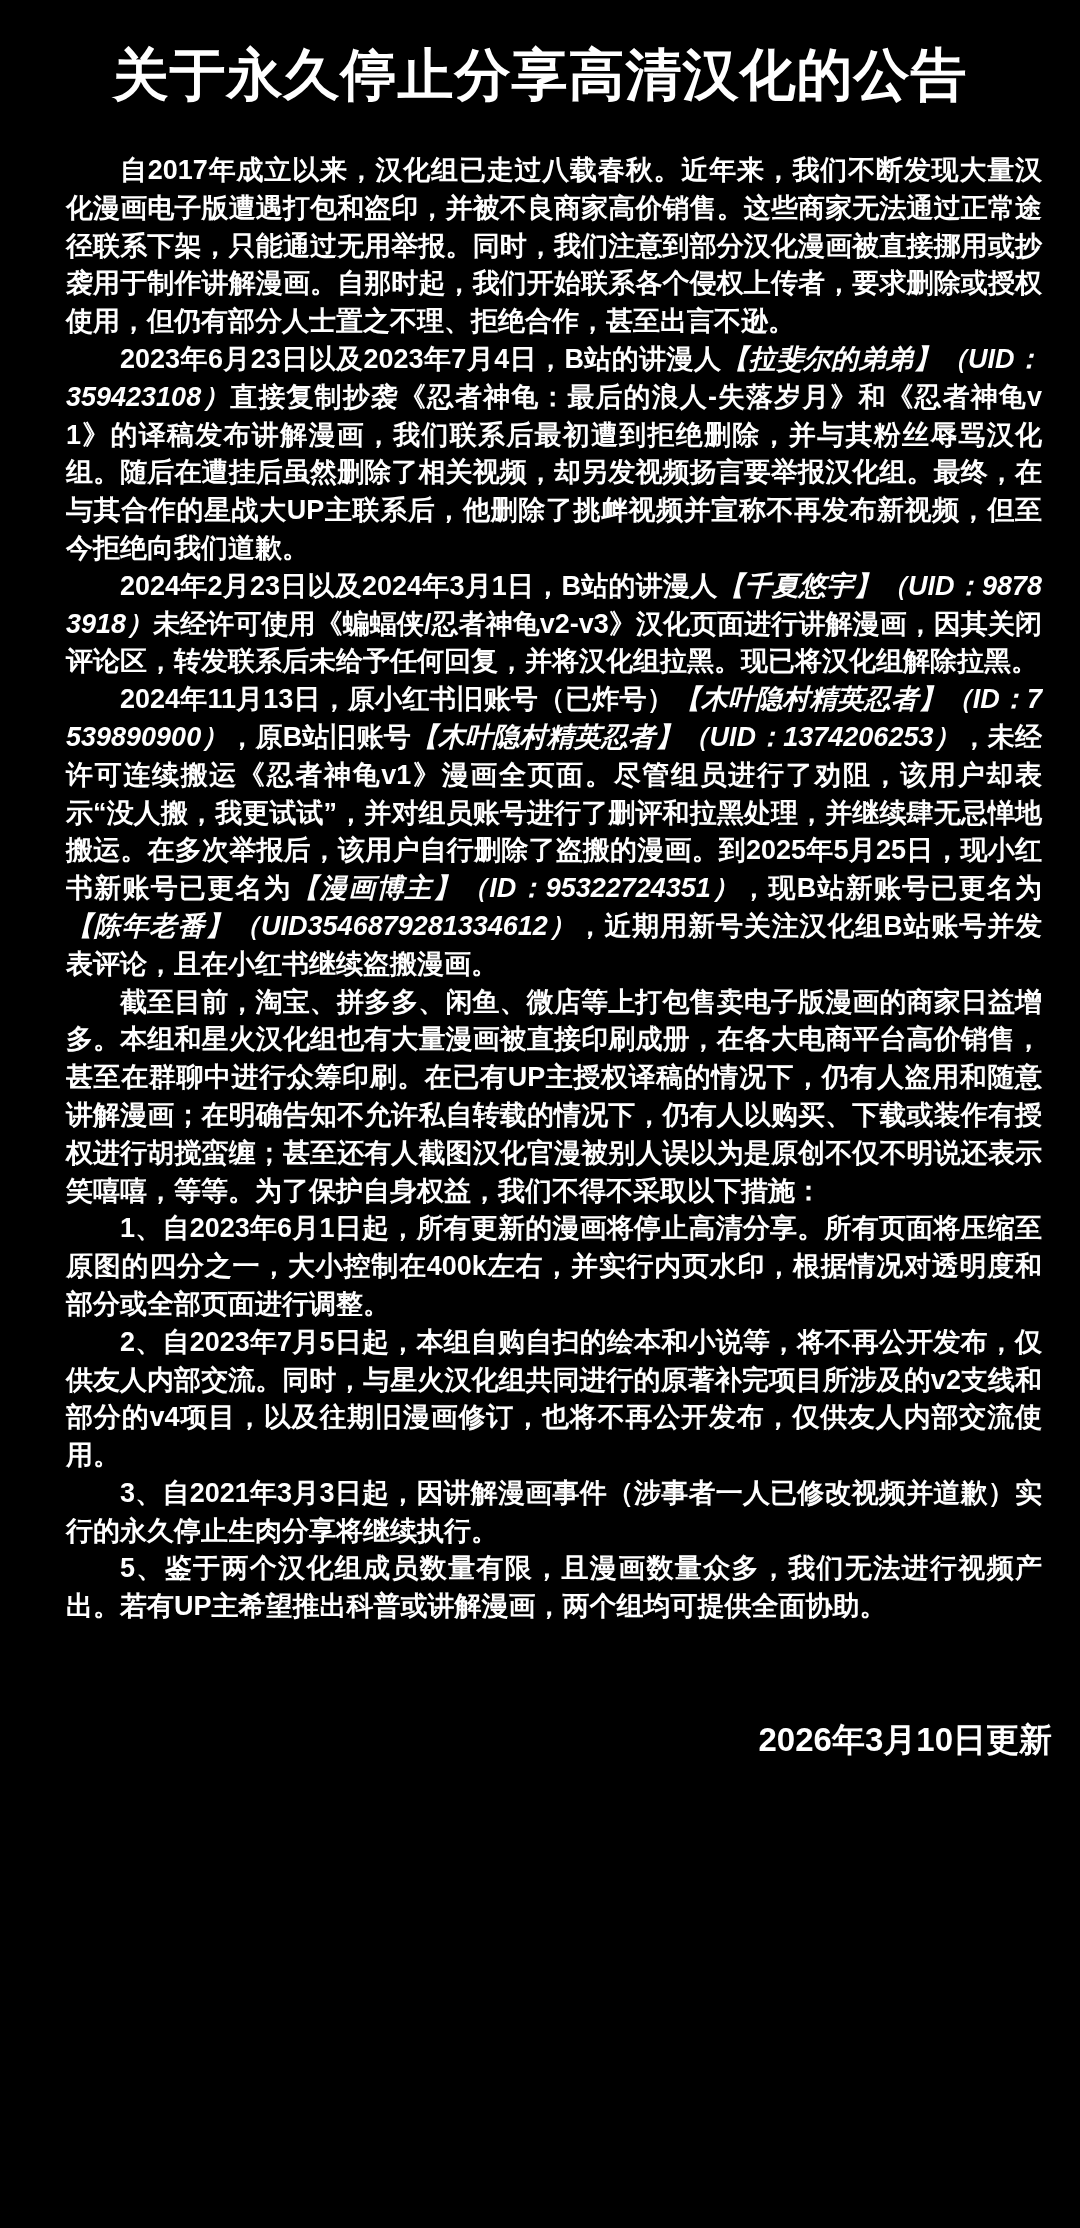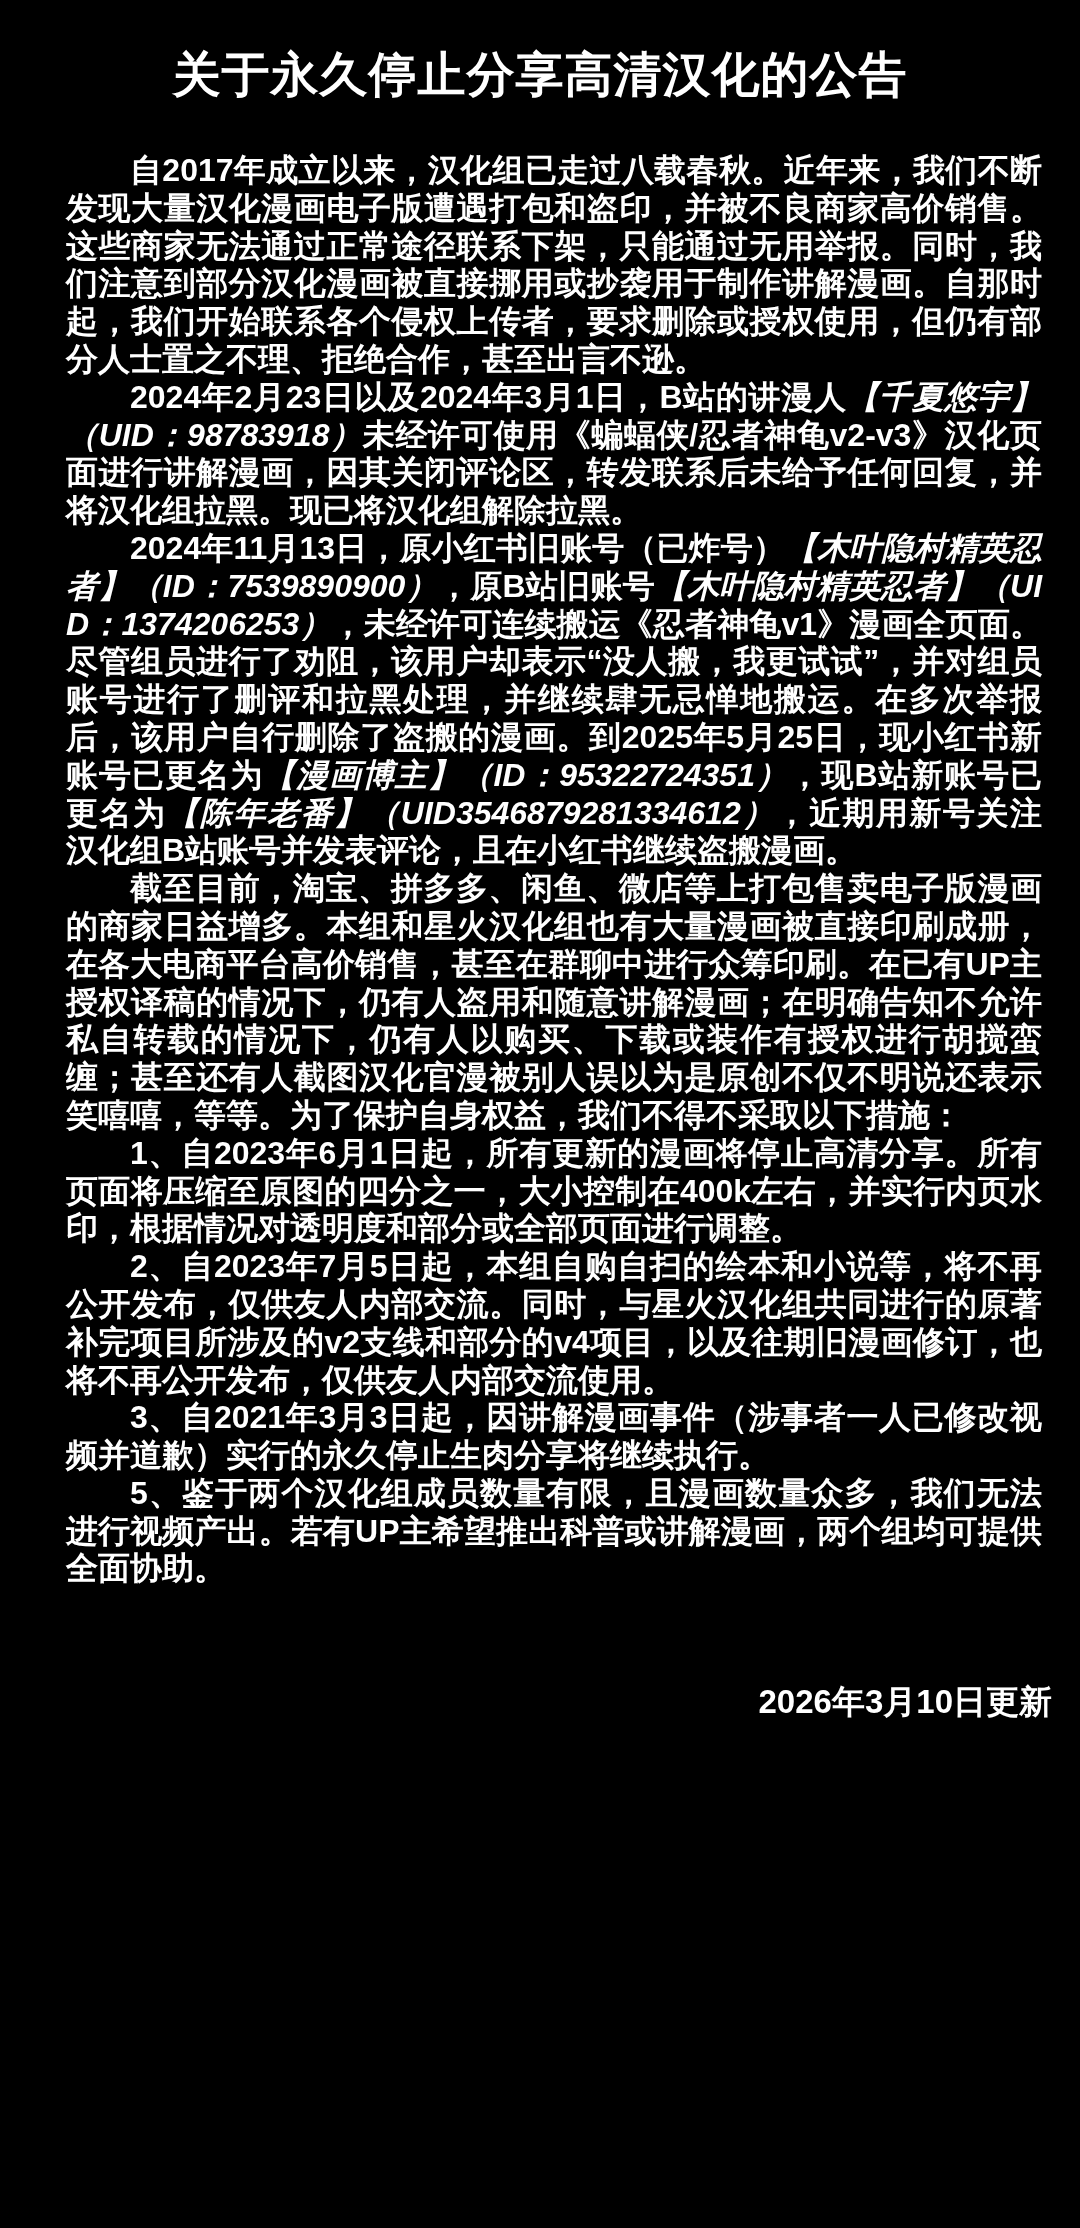--- a/index.html
+++ b/index.html
@@ -14,32 +14,32 @@
     background: #000000;
     overflow: hidden;
     box-sizing: border-box;
     color: #ffffff;
     font-family: "Liberation Sans", "DejaVu Sans", sans-serif;
     font-weight: bold;
   }
   .title {
     margin: 0;
     padding-top: 46px;
-    font-size: 48px;
+    font-size: 56px;
     line-height: 58px;
     text-align: center;
     letter-spacing: 1px;
     font-weight: bold;
   }
   .body-text {
     margin: 48px 38px 0 66px;
   }
   .body-text p {
     margin: 0;
-    font-size: 32px;
+    font-size: 27px;
     line-height: 37.8px;
     text-indent: 2em;
     text-align: justify;
     word-break: break-all;
   }
   .em {
     font-style: italic;
   }
   .footer {
     margin: 94px 28px 0 0;
@@ -50,20 +50,21 @@
   }
 </style>
 </head>
 <body>
 
 <div class="page">
   <h1 class="title">关于永久停止分享高清汉化的公告</h1>
 
   <div class="body-text">
       <p><span>自2017年成立以来，汉化组已走过八载春秋。近年来，我们不断发现大量汉化漫画电子版遭遇打包和盗印，并被不良商家高价销售。这些商家无法通过正常途径联系下架，只能通过无用举报。同时，我们注意到部分汉化漫画被直接挪用或抄袭用于制作讲解漫画。自那时起，我们开始联系各个侵权上传者，要求删除或授权使用，但仍有部分人士置之不理、拒绝合作，甚至出言不逊。</span></p>
+      <p><span>2023年6月23日以及2023年7月4日，B站的讲漫人</span><span class="em">【拉斐尔的弟弟】（UID：359423108）</span><span>直接复制抄袭《忍者神龟：最后的浪人-失落岁月》和《忍者神龟v1》的译稿发布讲解漫画，我们联系后最初遭到拒绝删除，并与其粉丝辱骂汉化组。随后在遭挂后虽然删除了相关视频，却另发视频扬言要举报汉化组。最终，在与其合作的星战大UP主联系后，他删除了挑衅视频并宣称不再发布新视频，但至今拒绝向我们道歉。</span></p>
       <p><span>2024年2月23日以及2024年3月1日，B站的讲漫人</span><span class="em">【千夏悠宇】（UID：98783918）</span><span>未经许可使用《蝙蝠侠/忍者神龟v2-v3》汉化页面进行讲解漫画，因其关闭评论区，转发联系后未给予任何回复，并将汉化组拉黑。现已将汉化组解除拉黑。</span></p>
       <p><span>2024年11月13日，原小红书旧账号（已炸号）</span><span class="em">【木叶隐村精英忍者】（ID：7539890900）</span><span>，原B站旧账号</span><span class="em">【木叶隐村精英忍者】（UID：1374206253）</span><span>，未经许可连续搬运《忍者神龟v1》漫画全页面。尽管组员进行了劝阻，该用户却表示“没人搬，我更试试”，并对组员账号进行了删评和拉黑处理，并继续肆无忌惮地搬运。在多次举报后，该用户自行删除了盗搬的漫画。到2025年5月25日，现小红书新账号已更名为</span><span class="em">【漫画博主】（ID：95322724351）</span><span>，现B站新账号已更名为</span><span class="em">【陈年老番】（UID3546879281334612）</span><span>，近期用新号关注汉化组B站账号并发表评论，且在小红书继续盗搬漫画。</span></p>
       <p><span>截至目前，淘宝、拼多多、闲鱼、微店等上打包售卖电子版漫画的商家日益增多。本组和星火汉化组也有大量漫画被直接印刷成册，在各大电商平台高价销售，甚至在群聊中进行众筹印刷。在已有UP主授权译稿的情况下，仍有人盗用和随意讲解漫画；在明确告知不允许私自转载的情况下，仍有人以购买、下载或装作有授权进行胡搅蛮缠；甚至还有人截图汉化官漫被别人误以为是原创不仅不明说还表示笑嘻嘻，等等。为了保护自身权益，我们不得不采取以下措施：</span></p>
       <p><span>1、自2023年6月1日起，所有更新的漫画将停止高清分享。所有页面将压缩至原图的四分之一，大小控制在400k左右，并实行内页水印，根据情况对透明度和部分或全部页面进行调整。</span></p>
       <p><span>2、自2023年7月5日起，本组自购自扫的绘本和小说等，将不再公开发布，仅供友人内部交流。同时，与星火汉化组共同进行的原著补完项目所涉及的v2支线和部分的v4项目，以及往期旧漫画修订，也将不再公开发布，仅供友人内部交流使用。</span></p>
       <p><span>3、自2021年3月3日起，因讲解漫画事件（涉事者一人已修改视频并道歉）实行的永久停止生肉分享将继续执行。</span></p>
       <p><span>5、鉴于两个汉化组成员数量有限，且漫画数量众多，我们无法进行视频产出。若有UP主希望推出科普或讲解漫画，两个组均可提供全面协助。</span></p>
     </div>
 
   <div class="footer">2026年3月10日更新</div>

